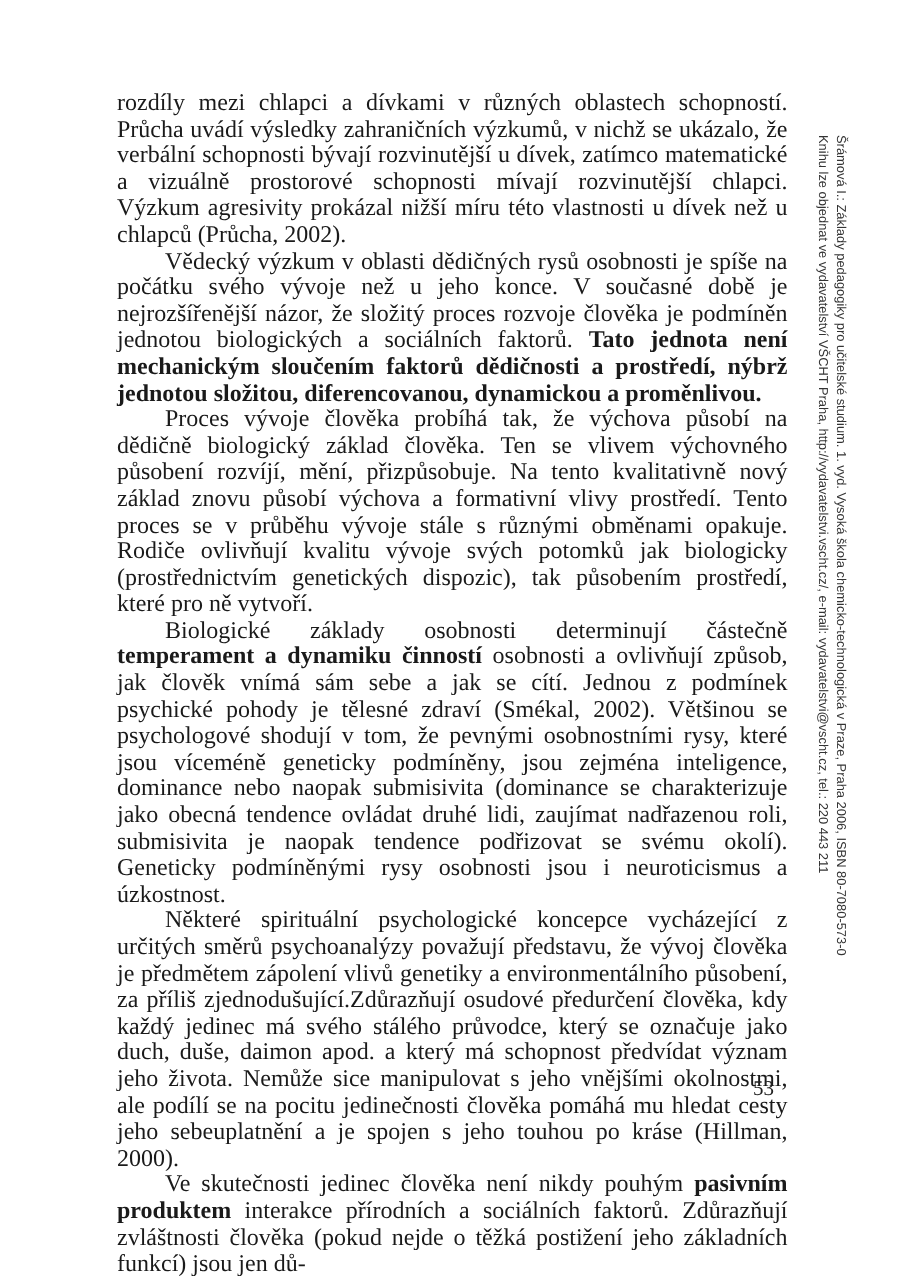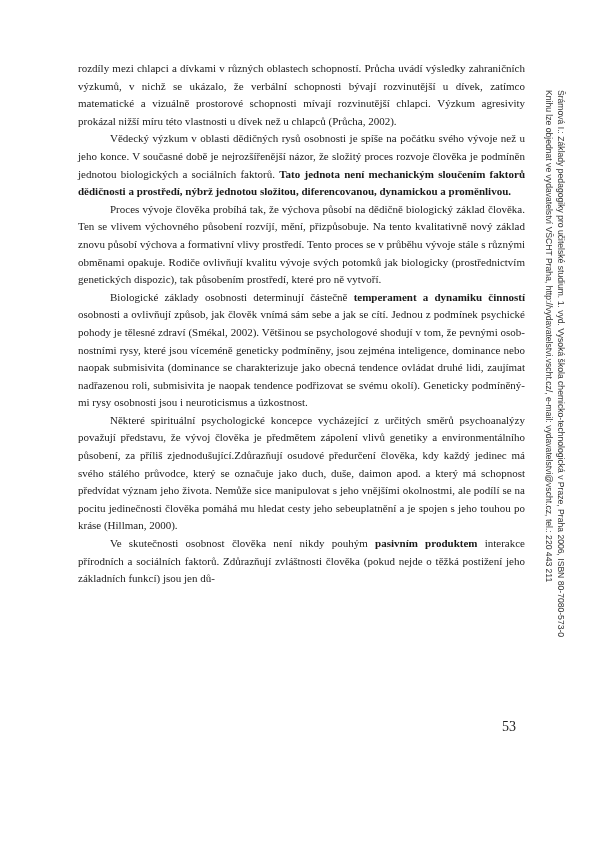--- a/index.html
+++ b/index.html
@@ -1,21 +1,21 @@
 <!DOCTYPE html>
 <html><head>
 <meta charset="utf-8">
 <style>
   html, body { margin: 0; padding: 0; background: #ffffff; }
   body { width: 600px; height: 852px; position: relative; overflow: hidden; }
   .page { position: absolute; left: 0; top: 0; width: 600px; height: 852px; background: #fff; }
   .text-column {
     position: absolute; left: 78px; top: 60px; width: 447px;
     font-family: "Liberation Serif", "DejaVu Serif", serif;
-    font-size: 11px; line-height: 17.6px; color: #1a1a1a;
+    font-size: 16px; line-height: 17.6px; color: #1a1a1a;
     text-align: justify; hyphens: manual;
   }
   .text-column p { margin: 0; }
   .text-column p.indent { text-indent: 32px; }
   .text-column b { font-weight: bold; }
   .page-number {
     position: absolute; left: 0; top: 719px; width: 516px; text-align: right;
     font-family: "Liberation Serif", serif; font-size: 14px; color: #222;
   }
   .side-note {
@@ -41,21 +41,21 @@
     <p class="indent">
       <span>Proces vývoje člověka probíhá tak, že výchova působí na dědičně bio­logický základ člověka. Ten se vlivem výchovného působení rozvíjí, mění, přizpůsobuje. Na tento kvalitativně nový základ znovu působí výchova a formativní vlivy prostředí. Tento proces se v průběhu vývoje stále s růz­nými obměnami opakuje. Rodiče ovlivňují kvalitu vývoje svých potomků jak biologicky (prostřednictvím genetických dispozic), tak působením pro­středí, které pro ně vytvoří.</span>
     </p>
     <p class="indent">
       <span>Biologické základy osobnosti determinují částečně </span><b>temperament a dynamiku činností</b><span> osobnosti a ovlivňují způsob, jak člověk vnímá sám sebe a jak se cítí. Jednou z podmínek psychické pohody je tělesné zdraví (Smékal, 2002). Většinou se psychologové shodují v tom, že pevnými osob­nostními rysy, které jsou víceméně geneticky podmíněny, jsou zejména inte­ligence, dominance nebo naopak submisivita (dominance se charakterizuje jako obecná tendence ovládat druhé lidi, zaujímat nadřazenou roli, submisi­vita je naopak tendence podřizovat se svému okolí). Geneticky podmíněný­mi rysy osobnosti jsou i neuroticismus a úzkostnost.</span>
     </p>
     <p class="indent">
       <span>Některé spirituální psychologické koncepce vycházející z určitých směrů psychoanalýzy považují představu, že vývoj člověka je předmětem zápolení vlivů genetiky a environmentálního působení, za příliš zjednodušu­jící.Zdůrazňují osudové předurčení člověka, kdy každý jedinec má svého stálého průvodce, který se označuje jako duch, duše, daimon apod. a který má schopnost předvídat význam jeho života. Nemůže sice manipulovat s je­ho vnějšími okolnostmi, ale podílí se na pocitu jedinečnosti člověka pomáhá mu hledat cesty jeho sebeuplatnění a je spojen s jeho touhou po kráse (Hill­man, 2000).</span>
     </p>
     <p class="indent">
-      <span>Ve skutečnosti osobnost člověka není nikdy pouhým </span><b>pasivním pro­duktem</b><span> interakce přírodních a sociálních faktorů. Zdůrazňují zvláštnosti člověka (pokud nejde o těžká postižení jeho základních funkcí) jsou jen dů-</span>
+      <span>Ve skutečnosti jedinec člověka není nikdy pouhým </span><b>pasivním pro­duktem</b><span> interakce přírodních a sociálních faktorů. Zdůrazňují zvláštnosti člověka (pokud nejde o těžká postižení jeho základních funkcí) jsou jen dů-</span>
     </p>
   </div>
 
   <div class="page-number">53</div>
 
   <div class="side-note">
     <div>Šrámová I.: Základy pedagogiky pro učitelské studium. 1. vyd. Vysoká škola chemicko-technologická v Praze, Praha 2006, ISBN 80-7080-573-0</div>
     <div>Knihu lze objednat ve vydavatelství VŠCHT Praha, http://vydavatelstvi.vscht.cz/, e-mail: vydavatelstvi@vscht.cz, tel.: 220 443 211</div>
   </div>
 

